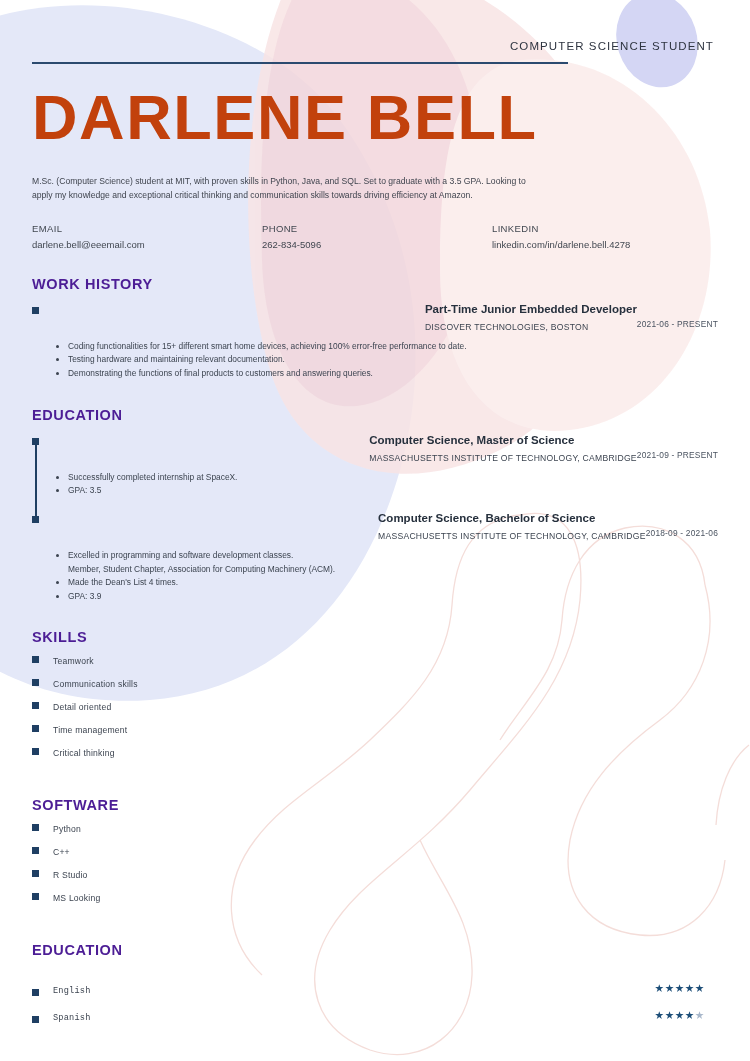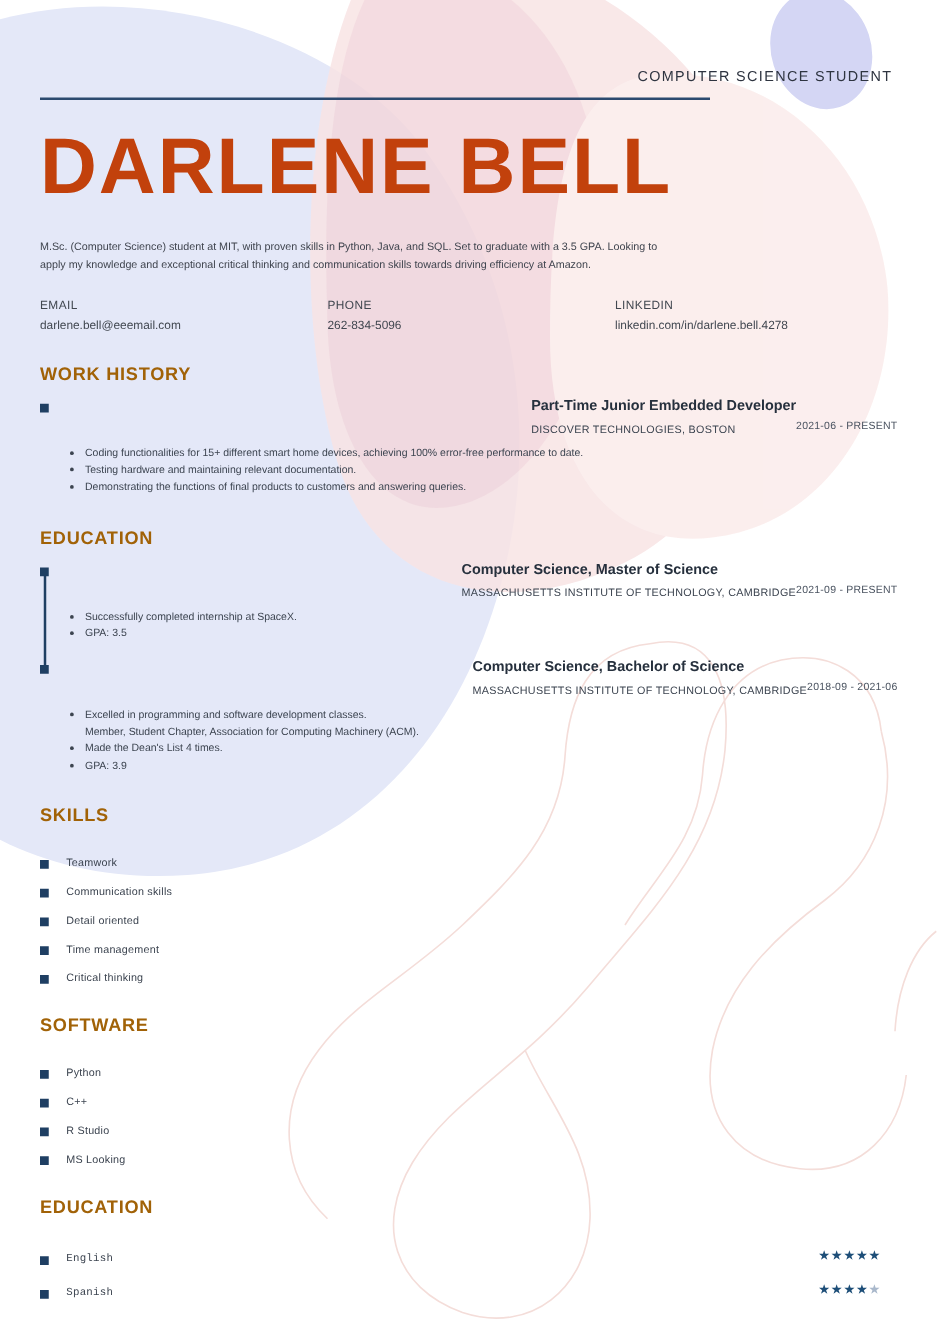--- a/index.html
+++ b/index.html
@@ -20,21 +20,21 @@
     width: 750px;
     height: 1061px;
     z-index: 0;
     pointer-events: none;
   }
 
   
   .page {
     position: relative;
     z-index: 2;
-    padding: 16px 32px;
+    padding: 0 32px;
   }
 
   
   .header-top {
     padding-top: 36px;
     text-align: right;
   }
   .job-title-top {
     font-size: 11.5px;
     letter-spacing: 1.1px;
@@ -79,21 +79,21 @@
     margin-bottom: 5px;
   }
   .contact-value {
     font-size: 9.5px;
     color: #414750;
   }
 
   
   .section-heading {
     font-size: 14.5px;
-    color: #a16207;
+    color: #4c1d95;
     letter-spacing: .6px;
     margin-top: 26px;
     margin-bottom: 11px;
   }
 
   
   .entry {
     position: relative;
     padding-left: 22px;
   }
@@ -147,21 +147,21 @@
     position: absolute;
     left: 3px;
     top: 8px;
     width: 1.6px;
     background: #1f3f63;
   }
 
   
   .simple-item {
     display: flex;
-    align-items: flex-end;
+    align-items: flex-start;
     height: 23px;
     position: relative;
   }
   .simple-bullet {
     width: 7px;
     height: 7px;
     background: #1f3f63;
     margin-right: 14px;
     flex: none;
   }

